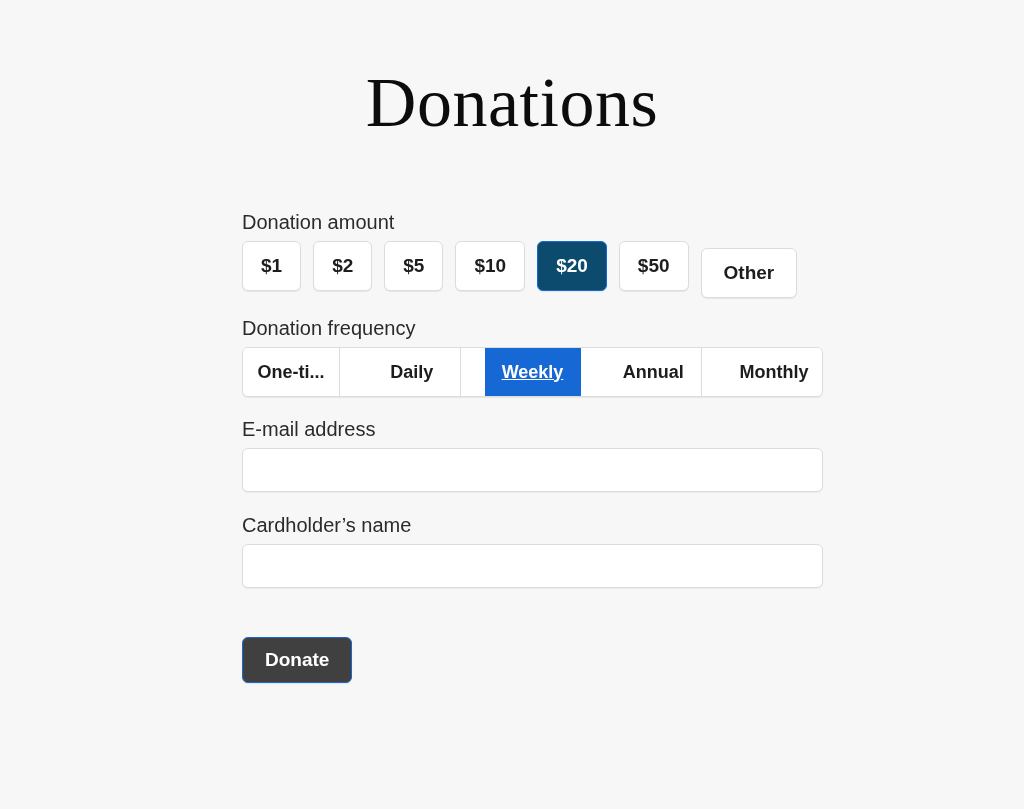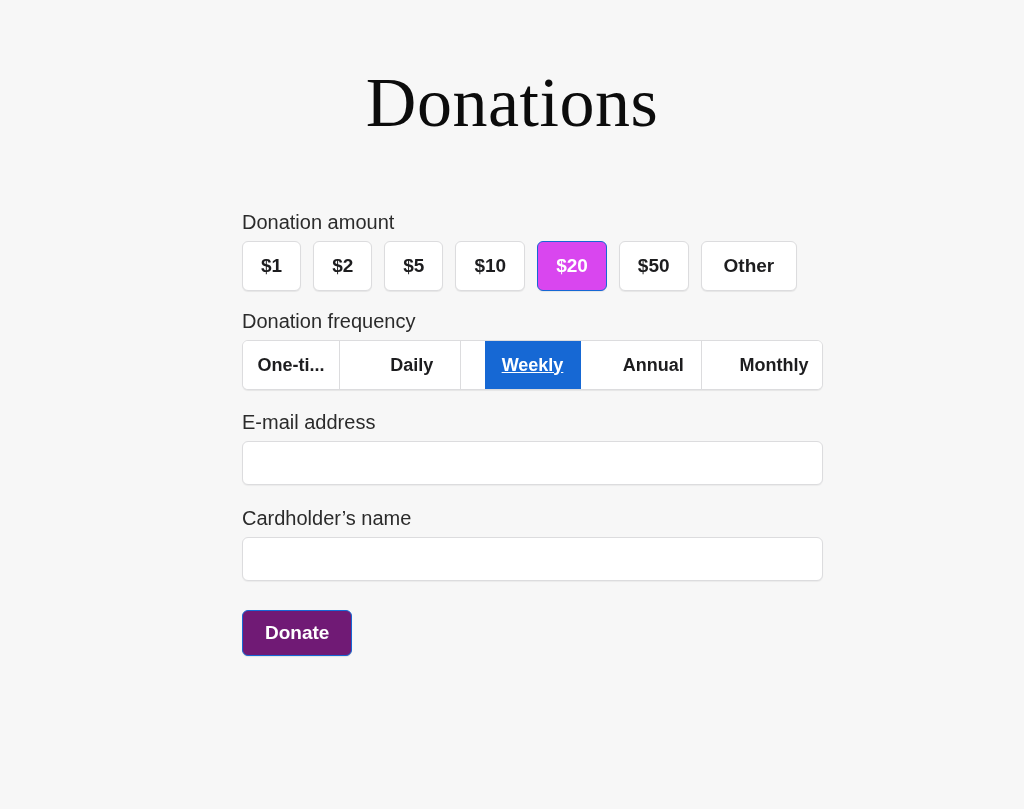--- a/index.html
+++ b/index.html
@@ -58,26 +58,27 @@
     padding: 0 18px;
     min-width: 56px;
     font-family: "Liberation Sans", sans-serif;
     font-size: 19px;
     font-weight: bold;
     color: #1d1d1f;
     cursor: pointer;
     box-sizing: border-box;
   }
   .amt-btn.selected {
-    background: #d946ef;
+    background: #0c4a6e;
     border-color: #1668d4;
     color: #ffffff;
   }
   .amt-btn.other {
     padding: 0 22px;
+    margin-top: 7px;
   }
   
   .segmented {
     display: flex;
     width: 581px;
     height: 50px;
     background: #ffffff;
     border: 1px solid #dcdcde;
     border-radius: 6px;
     box-shadow: 0 1px 1px rgba(0,0,0,0.07);
@@ -128,32 +129,32 @@
     font-size: 16px;
     color: #1d1d1f;
     padding: 0 12px;
     box-sizing: border-box;
     outline: none;
     margin-bottom: 21px;
   }
   
   .donate-btn {
     appearance: none;
-    background: #701a75;
+    background: #404040;
     border: 1px solid #1668d4;
     border-radius: 6px;
     color: #ffffff;
     font-family: "Liberation Sans", sans-serif;
     font-size: 19px;
     font-weight: bold;
     height: 46px;
     padding: 0 22px;
     cursor: pointer;
     box-shadow: 0 1px 1px rgba(0,0,0,0.08);
-    margin-top: 8px;
+    margin-top: 28px;
   }
   .spacer-sm { height: 2px; }
 </style>
 </head>
 <body>
 
 <div class="page">
 
   <h1 class="page-title">Donations</h1>
 

